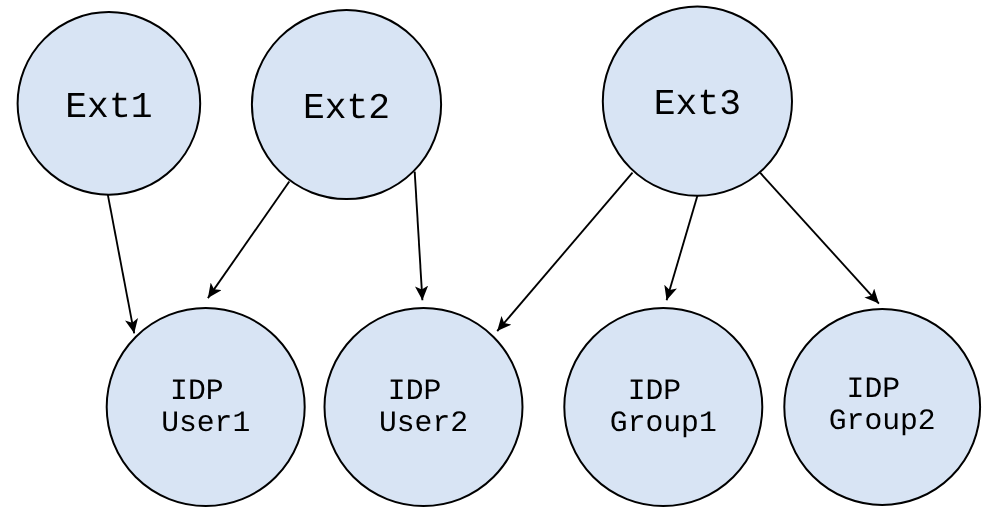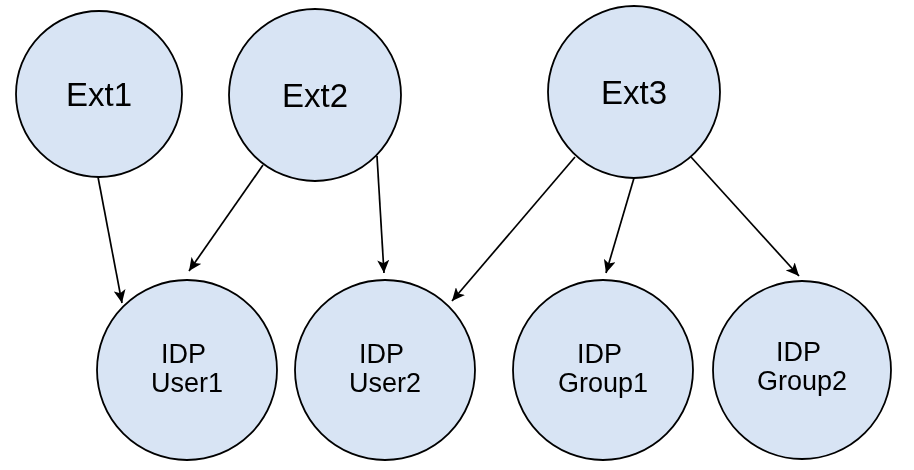--- a/index.html
+++ b/index.html
@@ -9,20 +9,21 @@
     width: 914px;
     height: 470px;
     overflow: hidden;
     font-family: "Liberation Sans", sans-serif;
   }
   #stage {
     position: relative;
     width: 914px;
     height: 470px;
     background: #ffffff;
+    font-family: Liberation Mono, monospace;
   }
   svg { display: block; }
   .edge {
     stroke: #000000;
     stroke-width: 1.7;
     fill: none;
   }
   .node-circle {
     stroke: #000000;
     stroke-width: 1.8;

